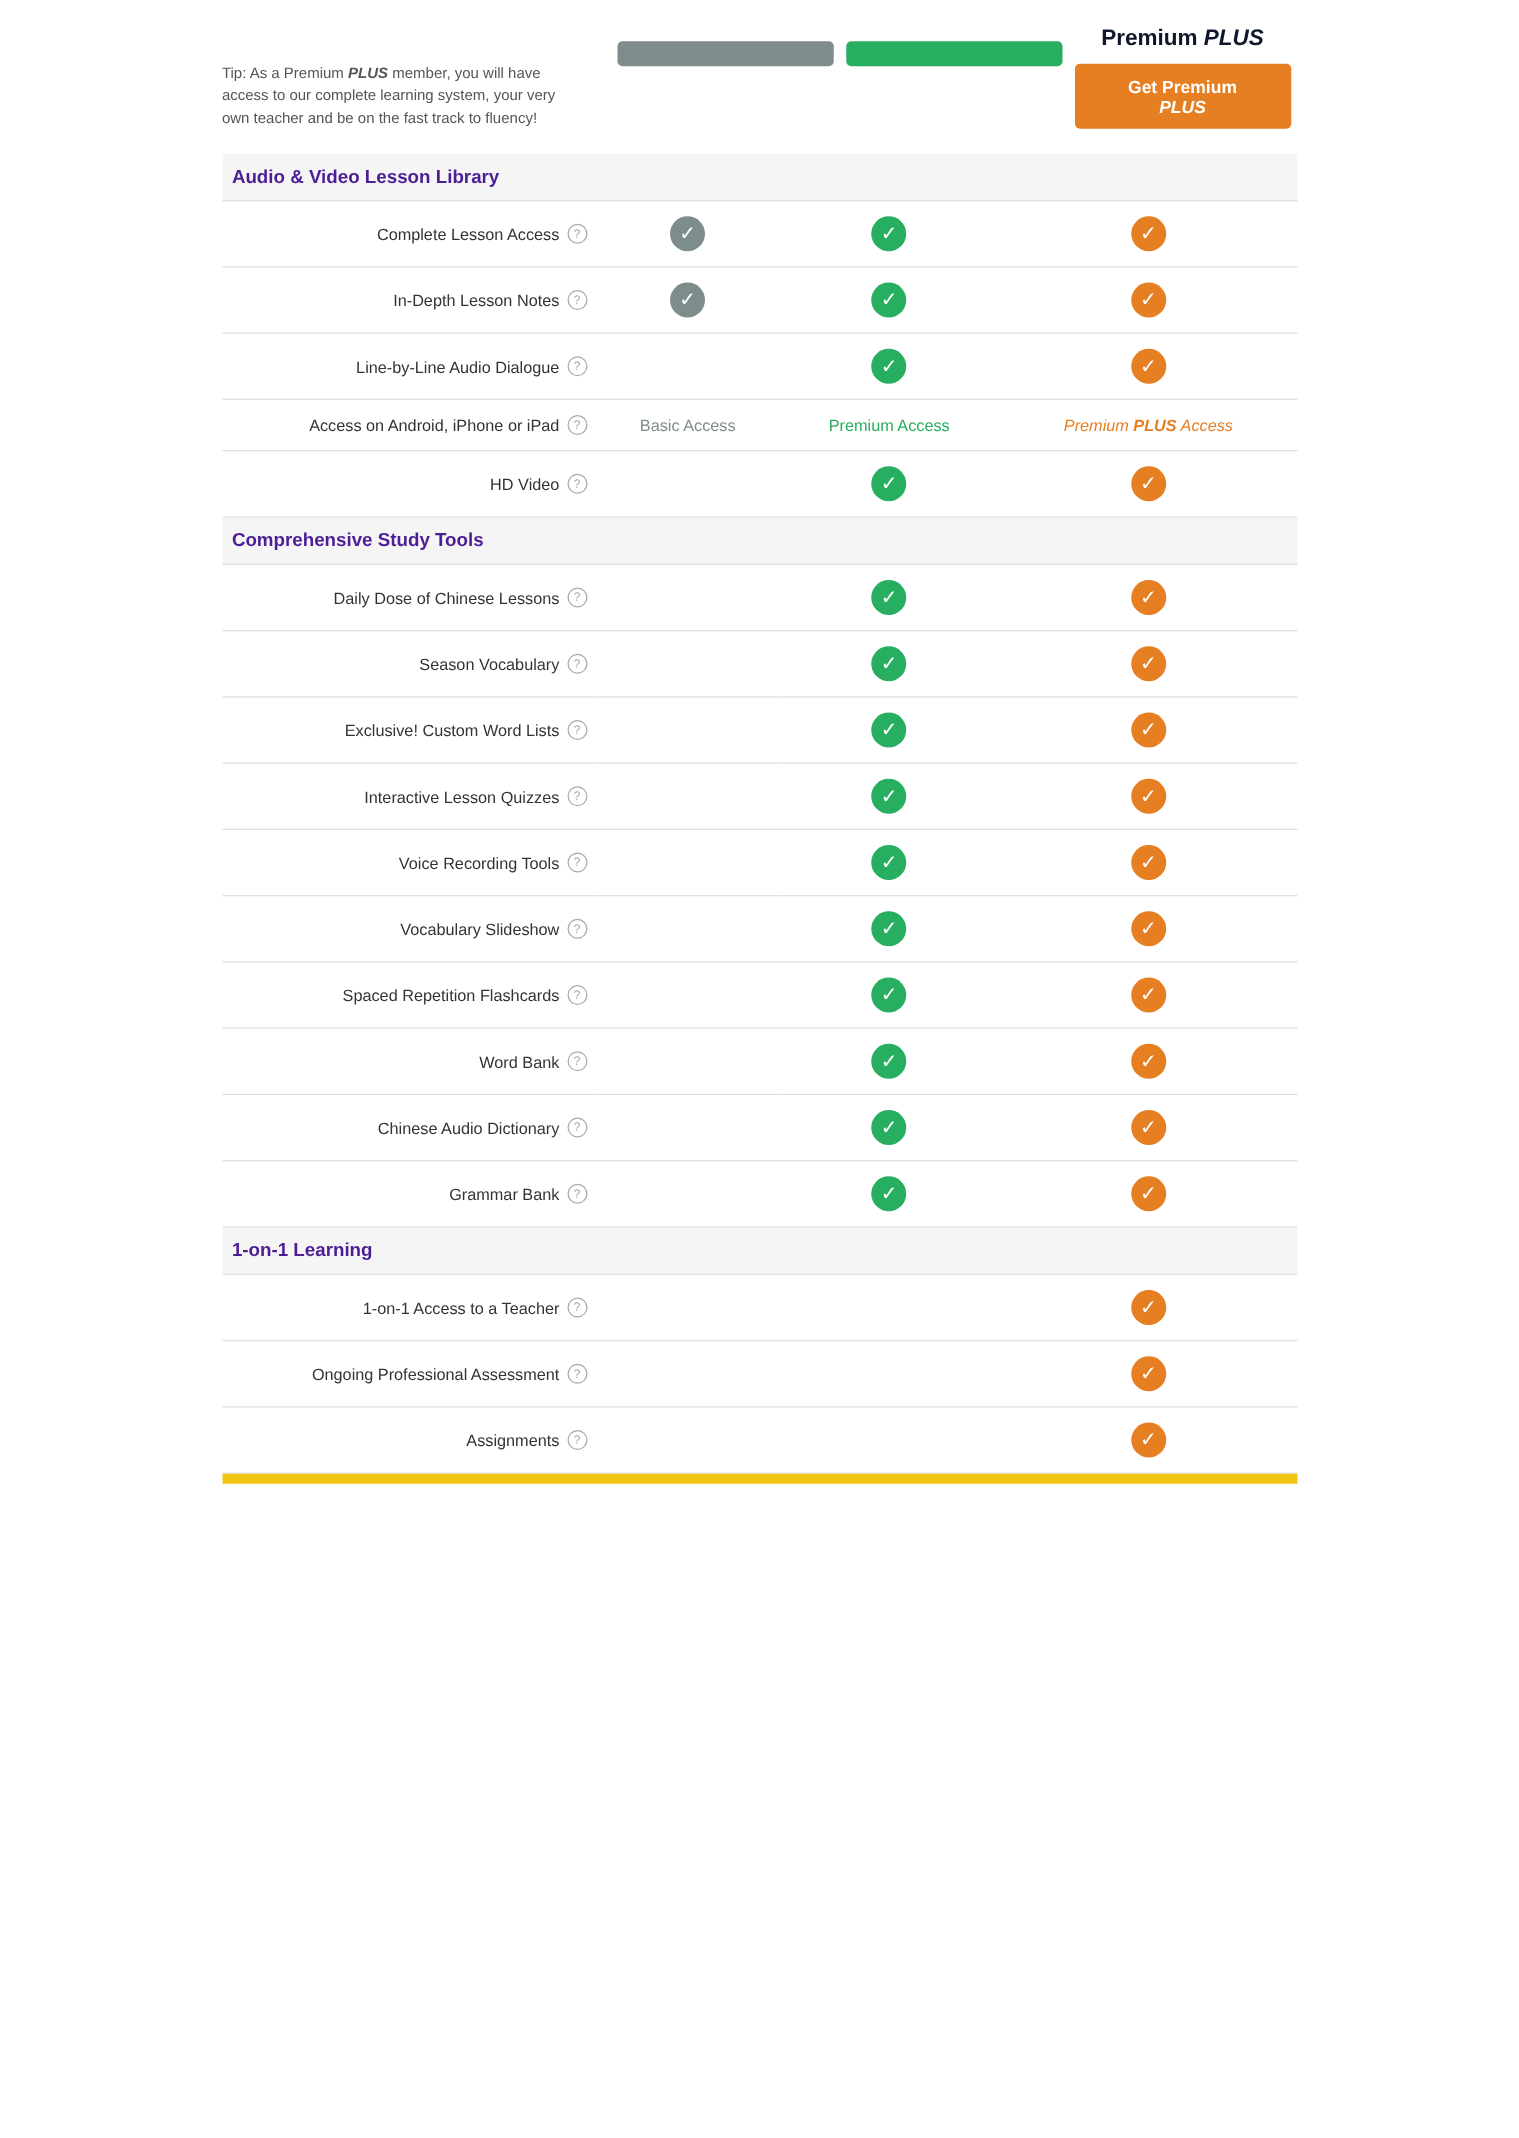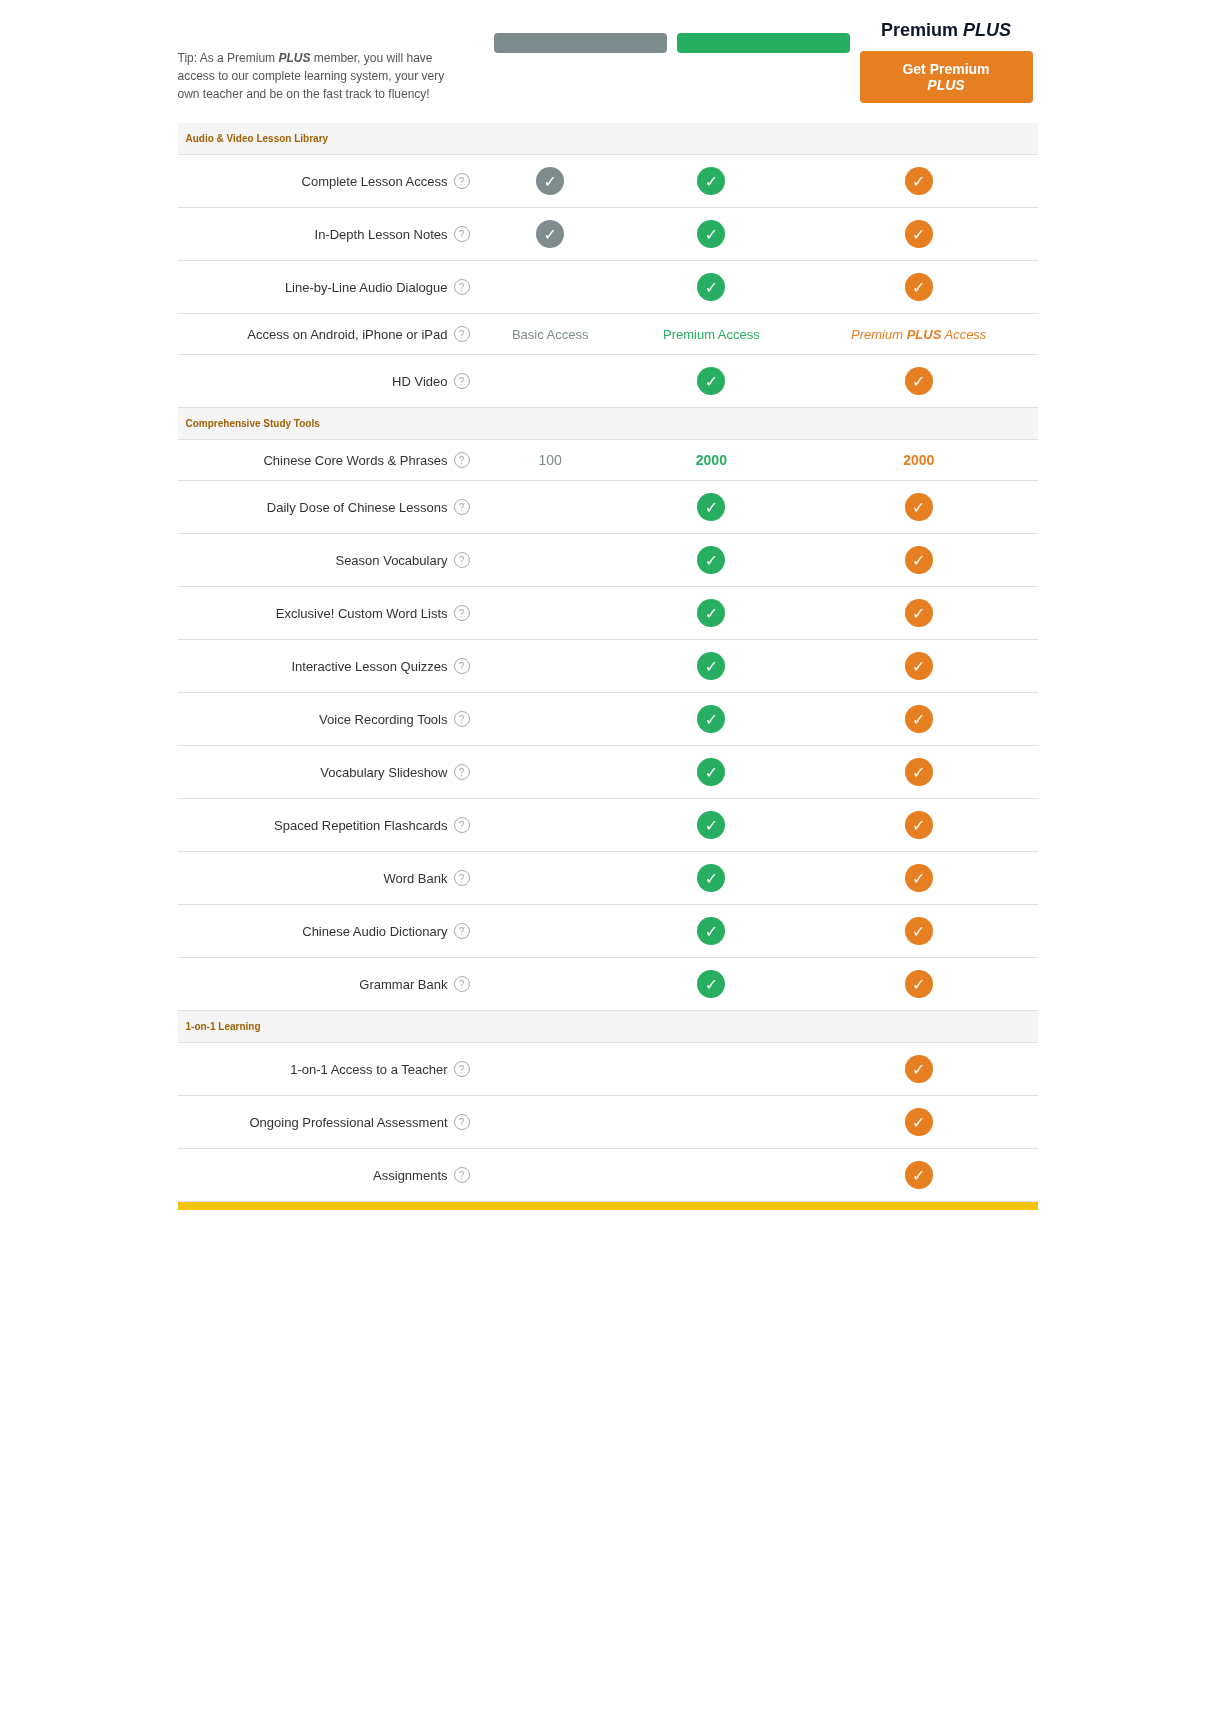--- a/index.html
+++ b/index.html
@@ -21,21 +21,21 @@
     .btn-basic { background: #7f8c8d; color: #fff; }
     .btn-premium { background: #27ae60; color: #fff; }
     .btn-premium-plus { background: #e67e22; color: #fff; }
 
     table { width: 100%; border-collapse: collapse; }
     tr { border-bottom: 1px solid #e0e0e0; }
     td { padding: 12px 8px; vertical-align: middle; }
     td:first-child { width: 300px; font-size: 13px; }
     td:not(:first-child) { text-align: center; width: calc((100% - 300px) / 3); }
 
-    .section-header td { background: #f5f5f5; font-weight: bold; font-size: 10px; color: #a16207; padding: 10px 8px; }
+    .section-header td { background: #f5f5f5; font-weight: bold; font-size: 15px; color: #4c1d95; padding: 10px 8px; }
 
     .check-green { display: inline-flex; align-items: center; justify-content: center; width: 28px; height: 28px; border-radius: 50%; background: #27ae60; color: white; font-size: 16px; }
     .check-blue-gray { display: inline-flex; align-items: center; justify-content: center; width: 28px; height: 28px; border-radius: 50%; background: #7f8c8d; color: white; font-size: 16px; }
     .check-orange { display: inline-flex; align-items: center; justify-content: center; width: 28px; height: 28px; border-radius: 50%; background: #e67e22; color: white; font-size: 16px; }
 
     .access-basic { color: #7f8c8d; font-size: 13px; }
     .access-premium { color: #27ae60; font-size: 13px; }
     .access-plus { color: #e67e22; font-size: 13px; font-style: italic; }
     .access-plus em { font-style: italic; font-weight: bold; }
 
@@ -122,28 +122,20 @@
       </td>
       <td></td>
       <td><span class="check-green">✓</span></td>
       <td><span class="check-orange">✓</span></td>
     </tr>
         <tr class="section-header">
       <td colspan="4">Comprehensive Study Tools</td>
     </tr>
         <tr>
       <td>
-        <div class="feature-name">Chinese Core Words &amp; Phrases <span class="help-icon">?</span></div>
-      </td>
-      <td><span class="num-basic">100</span></td>
-      <td><span class="num-premium">2000</span></td>
-      <td><span class="num-plus">2000</span></td>
-    </tr>
-        <tr>
-      <td>
         <div class="feature-name">Daily Dose of Chinese Lessons <span class="help-icon">?</span></div>
       </td>
       <td></td>
       <td><span class="check-green">✓</span></td>
       <td><span class="check-orange">✓</span></td>
     </tr>
         <tr>
       <td>
         <div class="feature-name">Season Vocabulary <span class="help-icon">?</span></div>
       </td>

